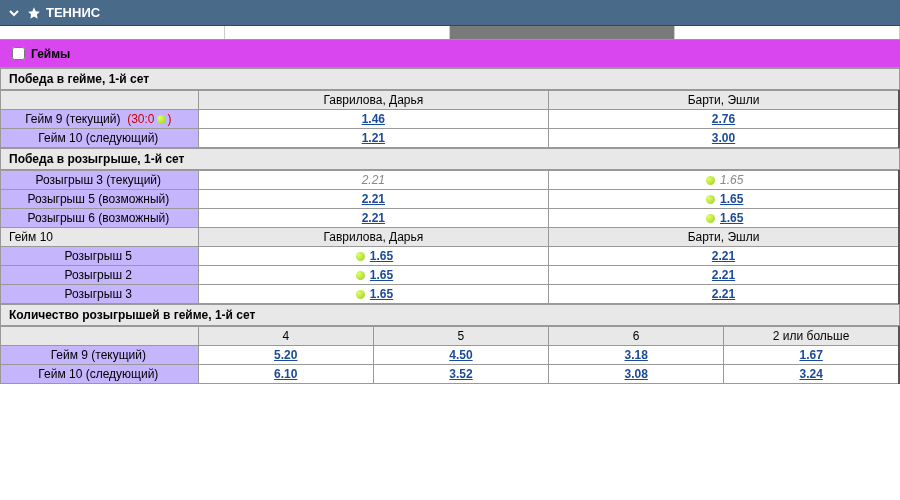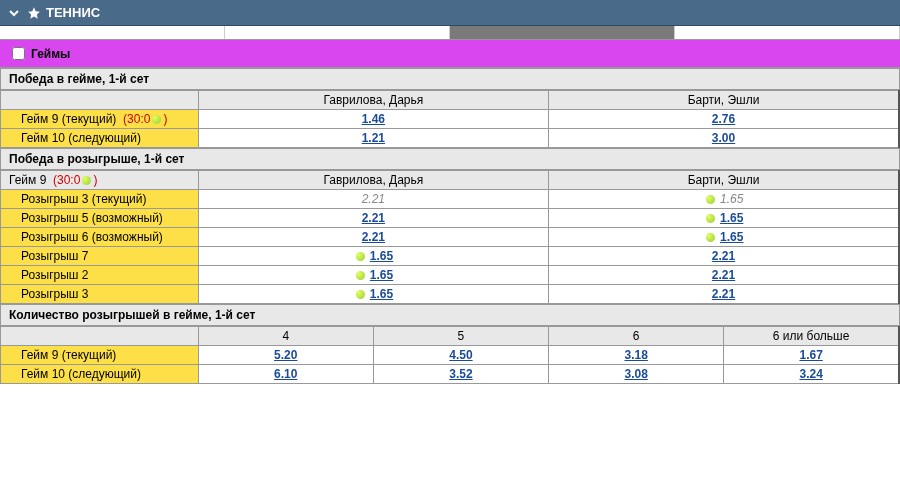--- a/index.html
+++ b/index.html
@@ -68,22 +68,23 @@
     height: 19px;
     vertical-align: middle;
   }
   .market-header {
     background: #e8e8e8;
     font-weight: bold;
     border: 1px solid #999;
     padding: 3px 8px;
   }
   .row-label {
-    background: #fde047;
-    padding-left: 20px;
+    background: #c4b5fd;
+    padding-left: 4px;
+    text-align: center;
   }
   .odd {
     text-align: center;
     background: #fff;
   }
   .odd a {
     color: #1a4a9a;
     font-weight: bold;
     text-decoration: underline;
   }
@@ -176,45 +177,43 @@
 
 <div class="market-header">Победа в розыгрыше, 1-й сет</div>
 <table>
   <colgroup>
       <col style="width:22%">
       <col style="width:39%">
       <col style="width:39%">
     </colgroup>
 
   <tbody>
-      <tr class="sub-header-row">
-    <td>
-      <span>Гейм 9</span>&nbsp;&nbsp;<span class="score"><span>(30:0</span><span class="ball"></span><span>)</span></span>
-    </td>
-    <td>Гаврилова, Дарья</td>
-    <td class="col-right">Барти, Эшли</td>
-  </tr>
   <tr>
     <td class="row-label">Розыгрыш 3  (текущий)</td>
     <td class="odd locked"><span>2.21</span></td>
     <td class="odd locked col-right"><span class="ball"></span> <span>1.65</span></td>
   </tr>
   <tr>
     <td class="row-label">Розыгрыш 5  (возможный)</td>
     <td class="odd"><a>2.21</a></td>
     <td class="odd col-right"><span class="ball"></span> <a>1.65</a></td>
   </tr>
   <tr>
     <td class="row-label">Розыгрыш 6  (возможный)</td>
     <td class="odd"><a>2.21</a></td>
     <td class="odd col-right"><span class="ball"></span> <a>1.65</a></td>
   </tr>
 
-  <tr>
-    <td class="row-label">Розыгрыш 7</td>
+  <tr class="sub-header-row">
+    <td>Гейм 10</td>
+    <td>Гаврилова, Дарья</td>
+    <td class="col-right">Барти, Эшли</td>
+  </tr>
+  <tr>
+    <td class="row-label">Розыгрыш 5</td>
     <td class="odd"><span class="ball"></span> <a>1.65</a></td>
     <td class="odd col-right"><a>2.21</a></td>
   </tr>
   <tr>
     <td class="row-label">Розыгрыш 2</td>
     <td class="odd"><span class="ball"></span> <a>1.65</a></td>
     <td class="odd col-right"><a>2.21</a></td>
   </tr>
   <tr>
     <td class="row-label">Розыгрыш 3</td>
@@ -232,21 +231,21 @@
       <col style="width:19.5%">
       <col style="width:19.5%">
       <col style="width:19.5%">
     </colgroup>
   <tbody>
       <tr class="sub-header-row">
     <td></td>
     <td>4</td>
     <td>5</td>
     <td>6</td>
-    <td class="col-right">6 или больше</td>
+    <td class="col-right">2 или больше</td>
   </tr>
   <tr>
     <td class="row-label">Гейм 9 (текущий)</td>
     <td class="odd"><a>5.20</a></td>
     <td class="odd"><a>4.50</a></td>
     <td class="odd"><a>3.18</a></td>
     <td class="odd col-right"><a>1.67</a></td>
   </tr>
   <tr>
     <td class="row-label">Гейм 10 (следующий)</td>

